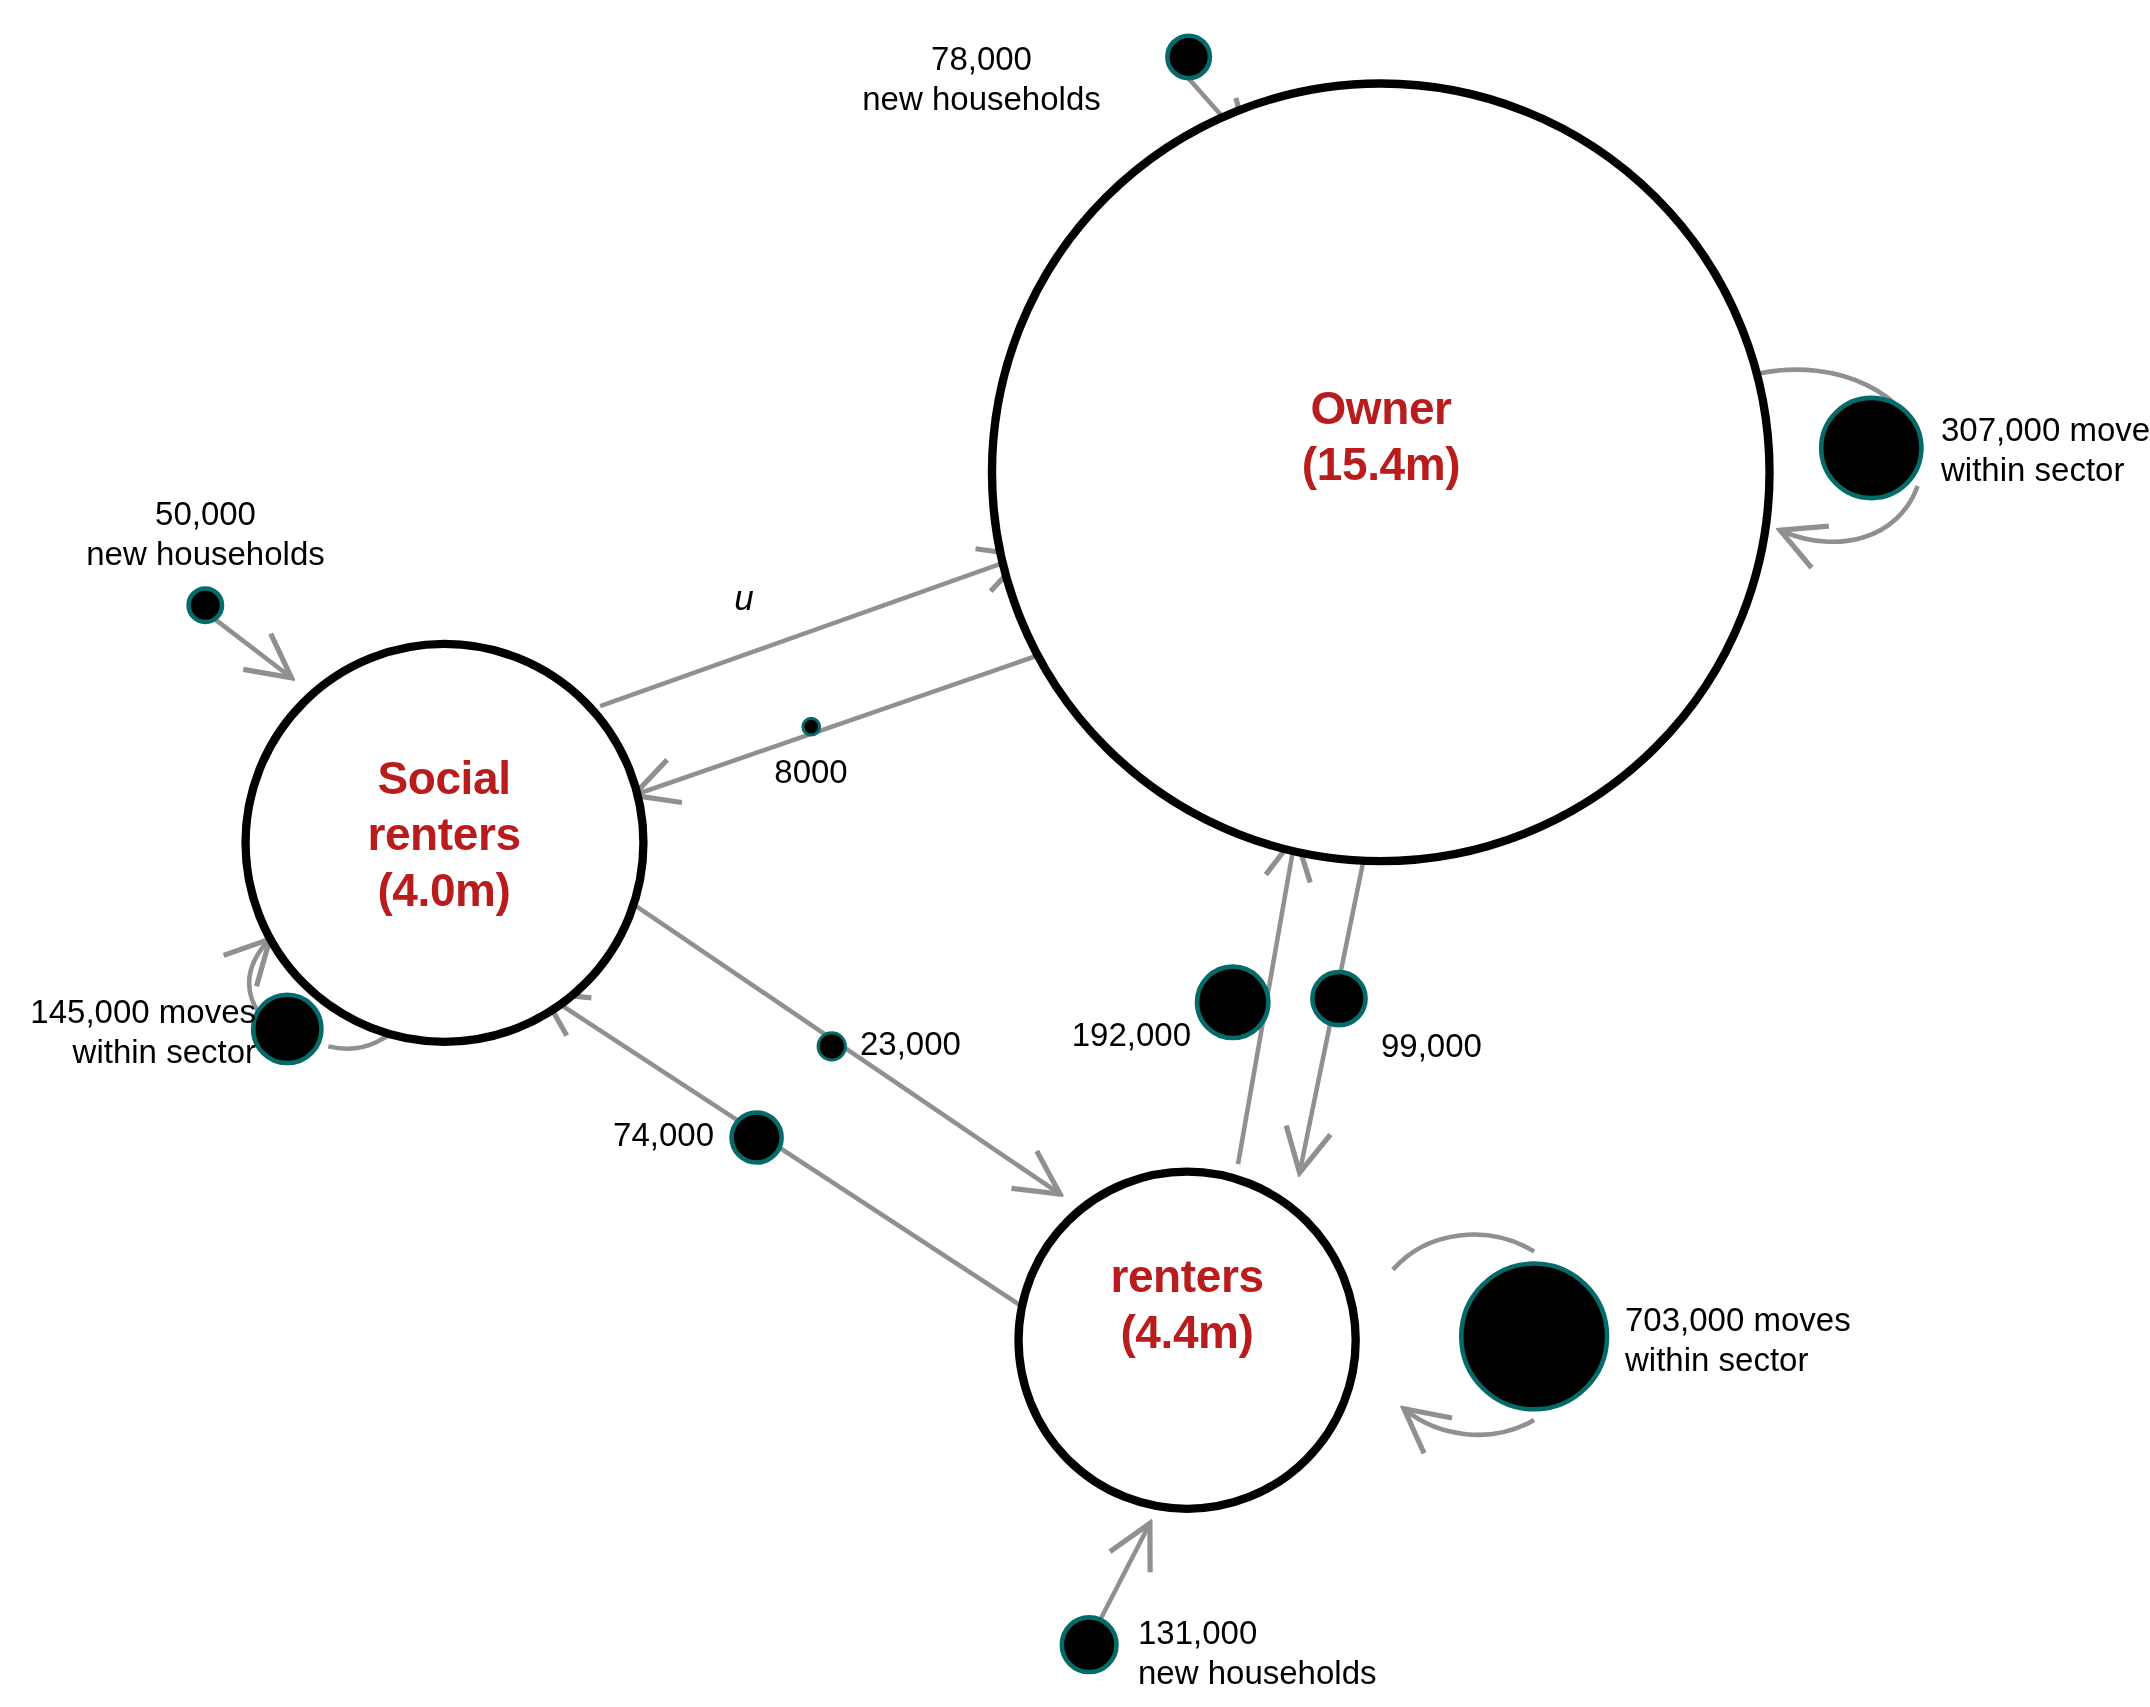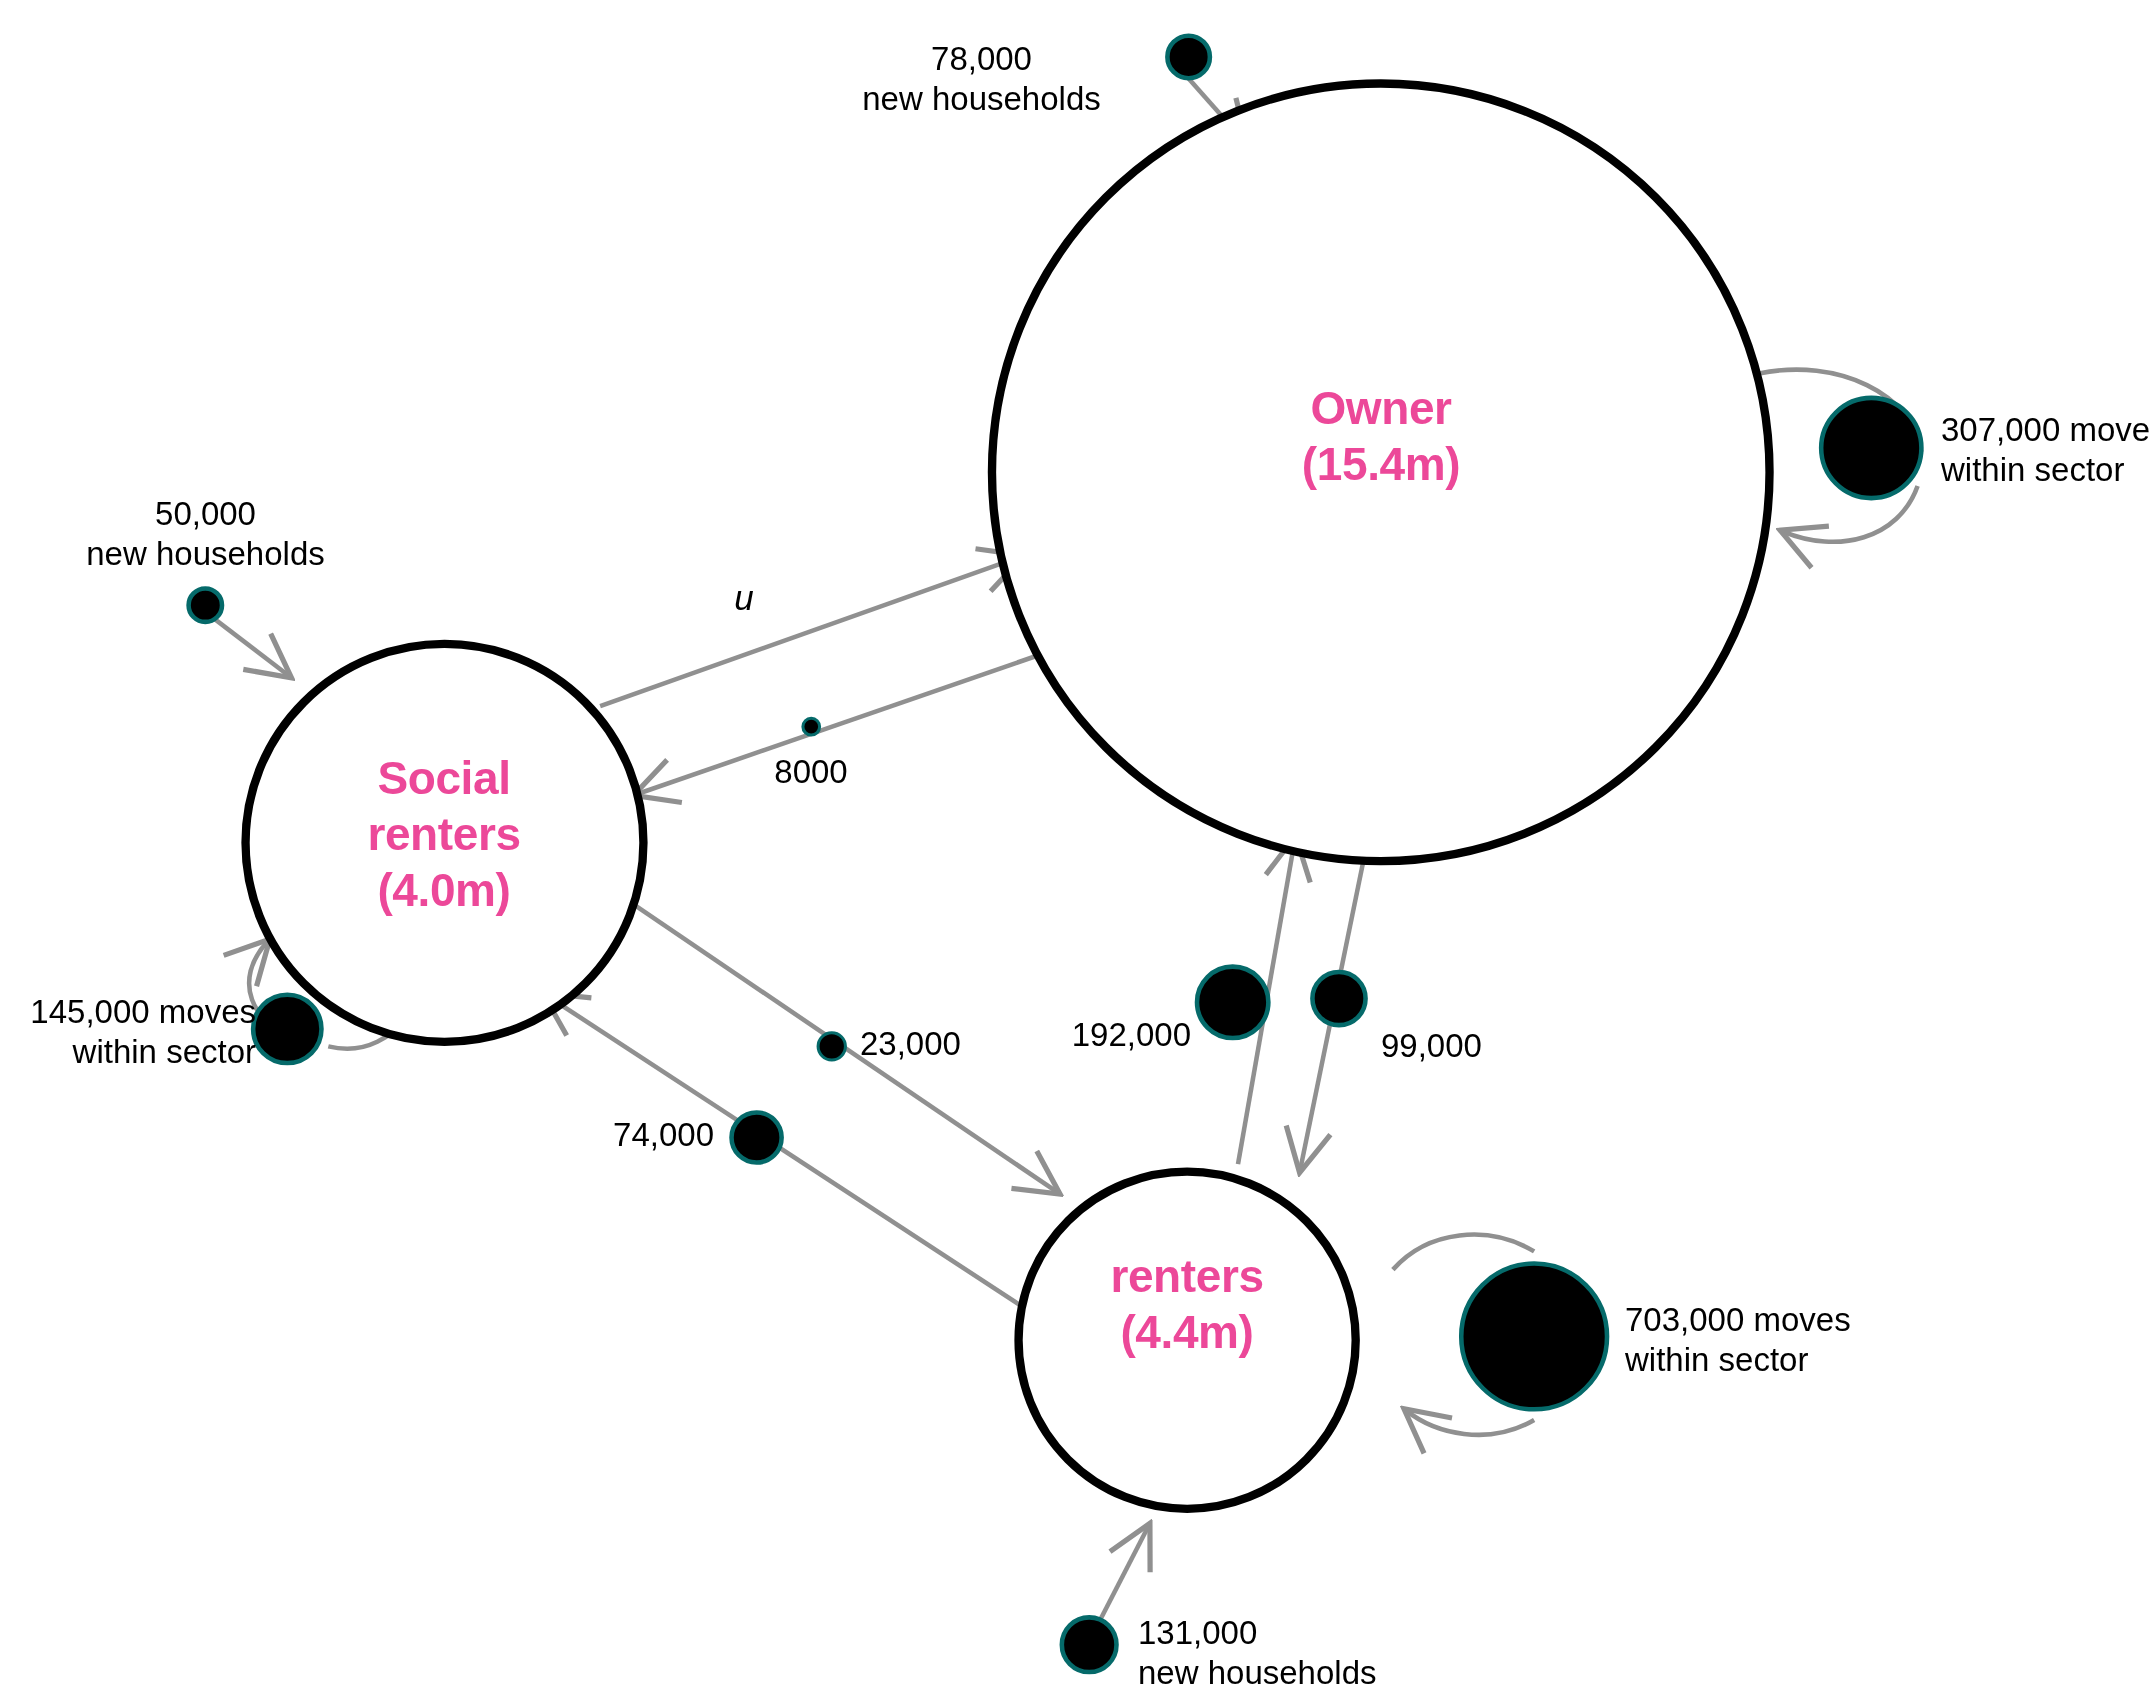--- a/index.html
+++ b/index.html
@@ -46,21 +46,21 @@
     stroke: #909090;
     stroke-width: 6;
     fill: none;
   }
   .node-label {
     position: absolute;
     text-align: center;
     font-weight: bold;
     font-size: 46px;
     line-height: 1.22;
-    color: #ec4899;
+    color: #b91c1c;
     letter-spacing: -0.4px;
     white-space: nowrap;
   }
   .flow-label {
     position: absolute;
     font-size: 33px;
     line-height: 1.22;
     color: #000000;
     white-space: nowrap;
   }

